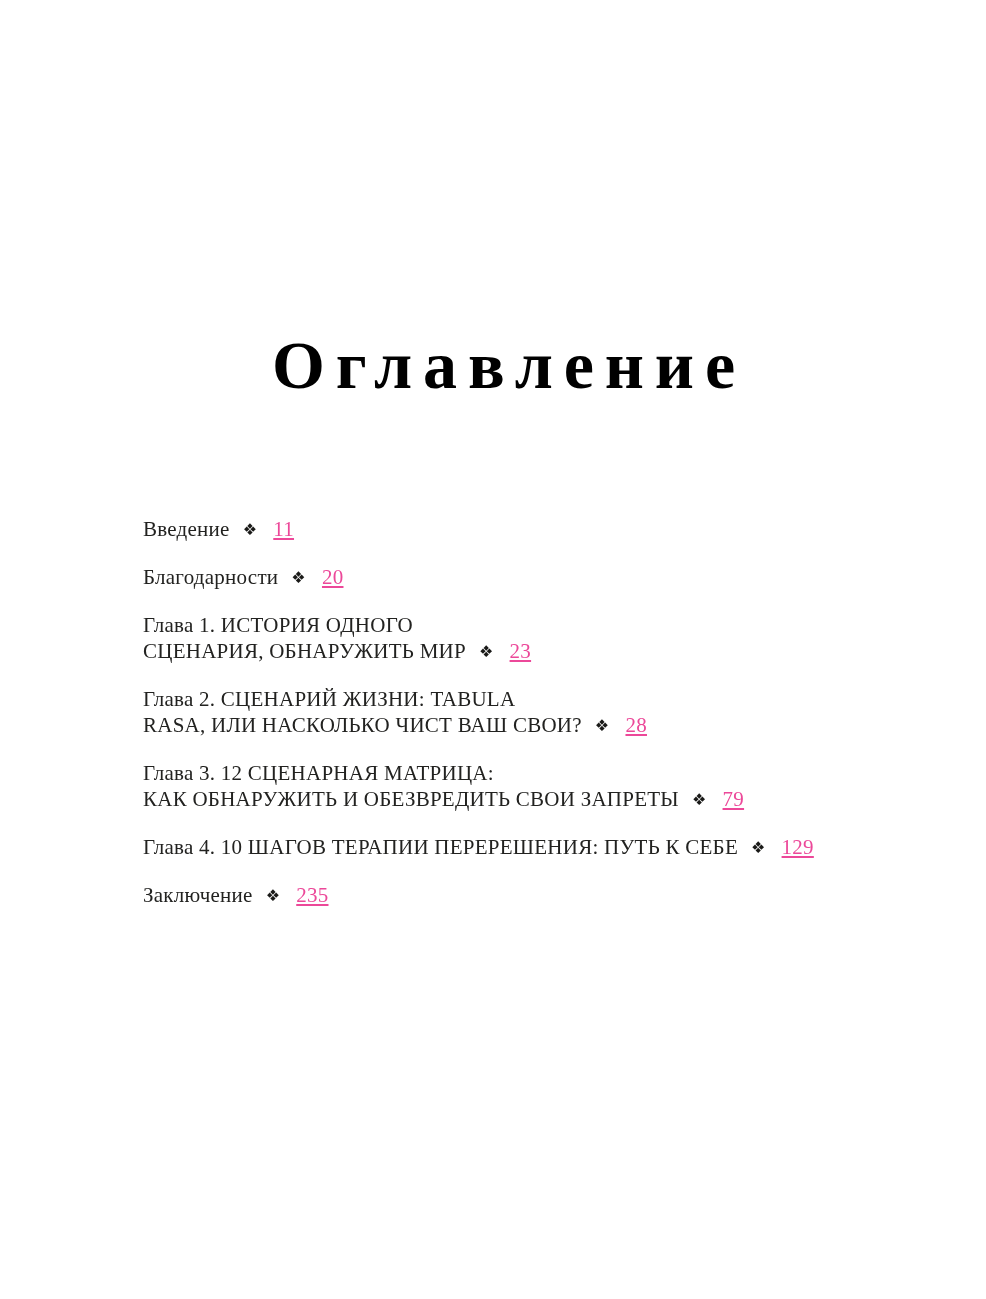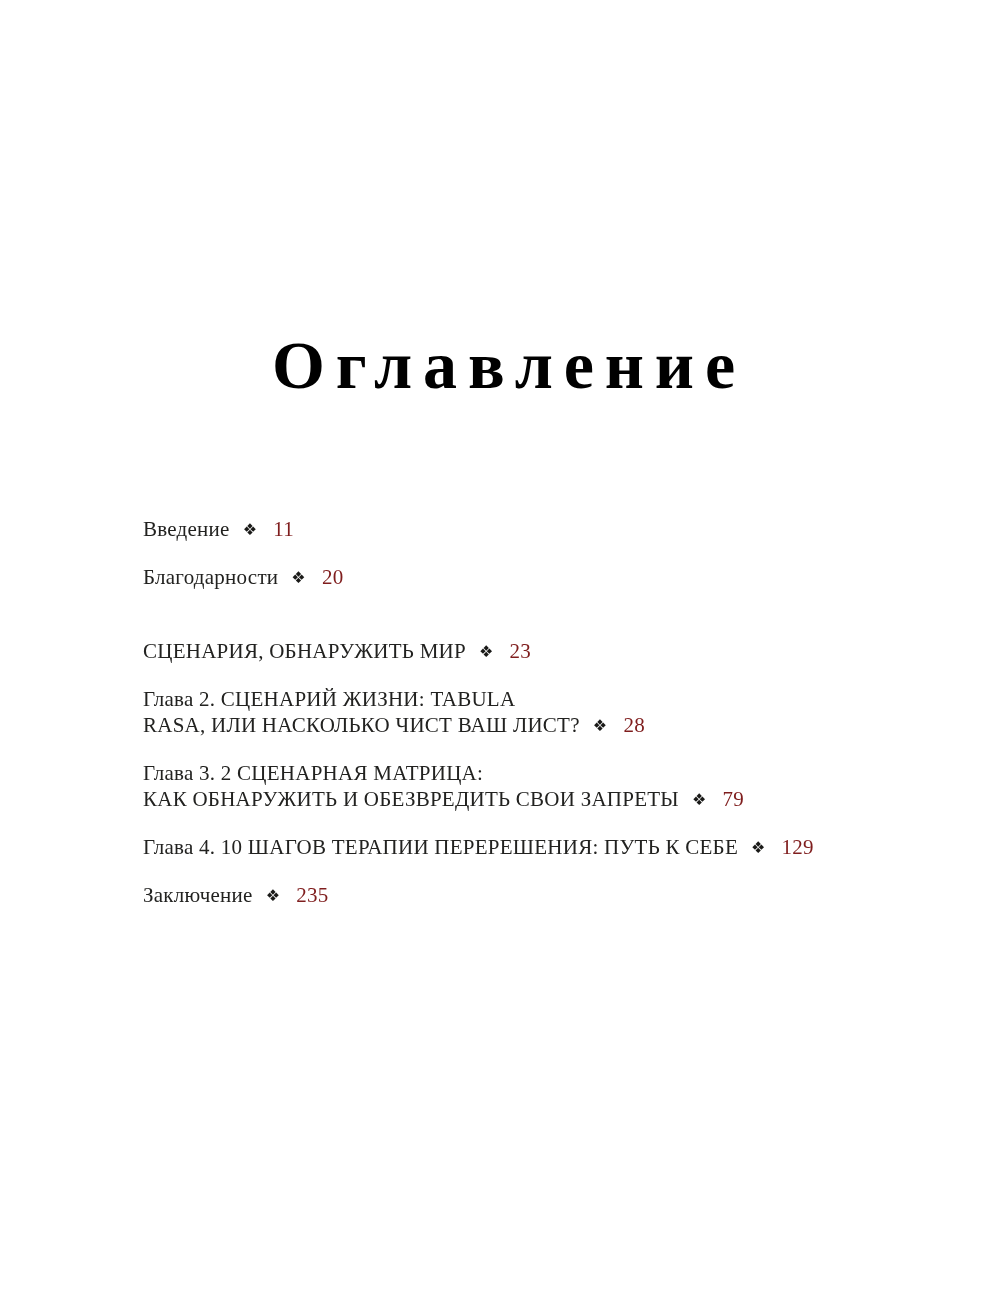--- a/index.html
+++ b/index.html
@@ -44,41 +44,42 @@
   }
   .sep {
     display: inline-block;
     font-family: "DejaVu Sans", sans-serif;
     font-size: 16px;
     margin: 0 16px 0 13px;
     vertical-align: 1px;
     color: #1a1a18;
   }
   .page-num {
-    color: #7f1d1d;
+    color: #ec4899;
+    text-decoration: underline;
   }
 </style>
 </head>
 <body>
 
 <div class="page">
 
   <h1 class="title">Оглавление</h1>
 
   <div class="toc">
 
     <div class="entry"><span>Введение</span><span class="sep">❖</span><span class="page-num">11</span></div>
 
     <div class="entry"><span>Благодарности</span><span class="sep">❖</span><span class="page-num">20</span></div>
 
-    <div class="entry"><br><span>СЦЕНАРИЯ, ОБНАРУЖИТЬ МИР</span><span class="sep">❖</span><span class="page-num">23</span></div>
+    <div class="entry"><span>Глава 1. ИСТОРИЯ ОДНОГО</span><br><span>СЦЕНАРИЯ, ОБНАРУЖИТЬ МИР</span><span class="sep">❖</span><span class="page-num">23</span></div>
 
-    <div class="entry"><span>Глава 2. СЦЕНАРИЙ ЖИЗНИ: TABULA</span><br><span>RASA, ИЛИ НАСКОЛЬКО ЧИСТ ВАШ ЛИСТ?</span><span class="sep">❖</span><span class="page-num">28</span></div>
+    <div class="entry"><span>Глава 2. СЦЕНАРИЙ ЖИЗНИ: TABULA</span><br><span>RASA, ИЛИ НАСКОЛЬКО ЧИСТ ВАШ СВОИ?</span><span class="sep">❖</span><span class="page-num">28</span></div>
 
-    <div class="entry"><span>Глава 3. 2 СЦЕНАРНАЯ МАТРИЦА:</span><br><span>КАК ОБНАРУЖИТЬ И ОБЕЗВРЕДИТЬ СВОИ ЗАПРЕТЫ</span><span class="sep">❖</span><span class="page-num">79</span></div>
+    <div class="entry"><span>Глава 3. 12 СЦЕНАРНАЯ МАТРИЦА:</span><br><span>КАК ОБНАРУЖИТЬ И ОБЕЗВРЕДИТЬ СВОИ ЗАПРЕТЫ</span><span class="sep">❖</span><span class="page-num">79</span></div>
 
     <div class="entry"><span>Глава 4. 10 ШАГОВ ТЕРАПИИ ПЕРЕРЕШЕНИЯ: ПУТЬ К СЕБЕ</span><span class="sep">❖</span><span class="page-num">129</span></div>
 
 
     <div class="entry"><span>Заключение</span><span class="sep">❖</span><span class="page-num">235</span></div>
 
 
   </div>
 
 </div>

